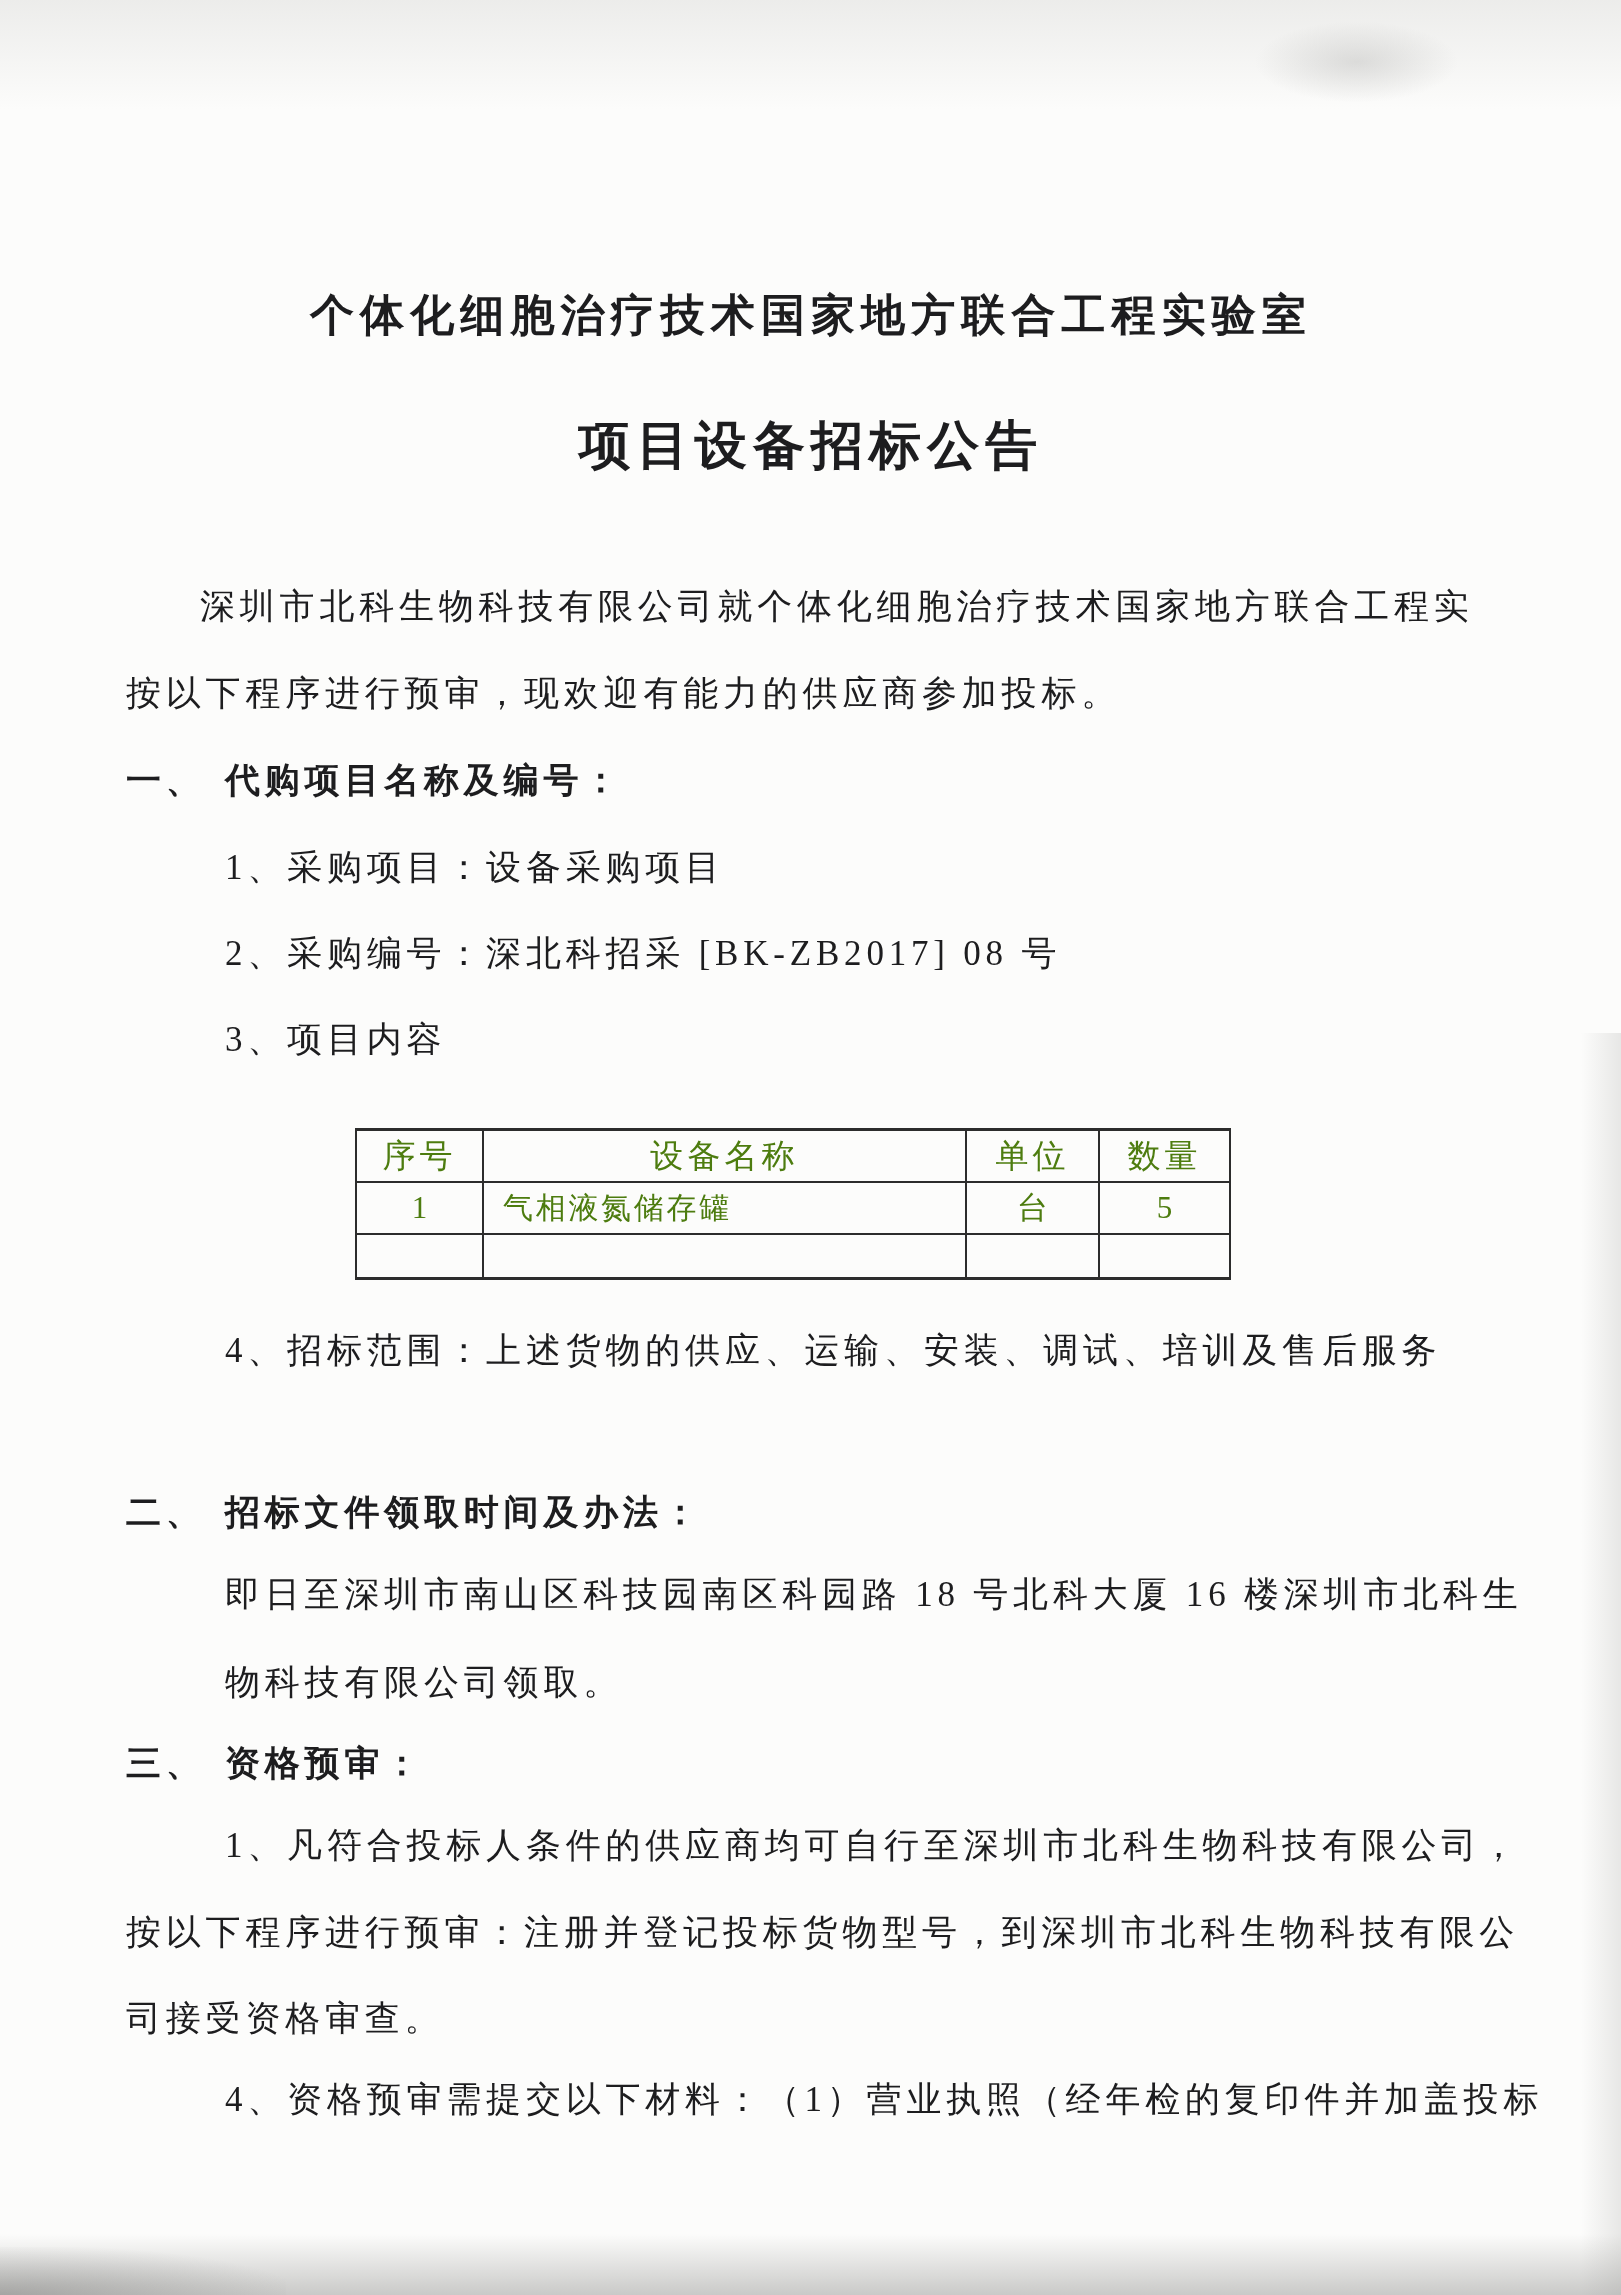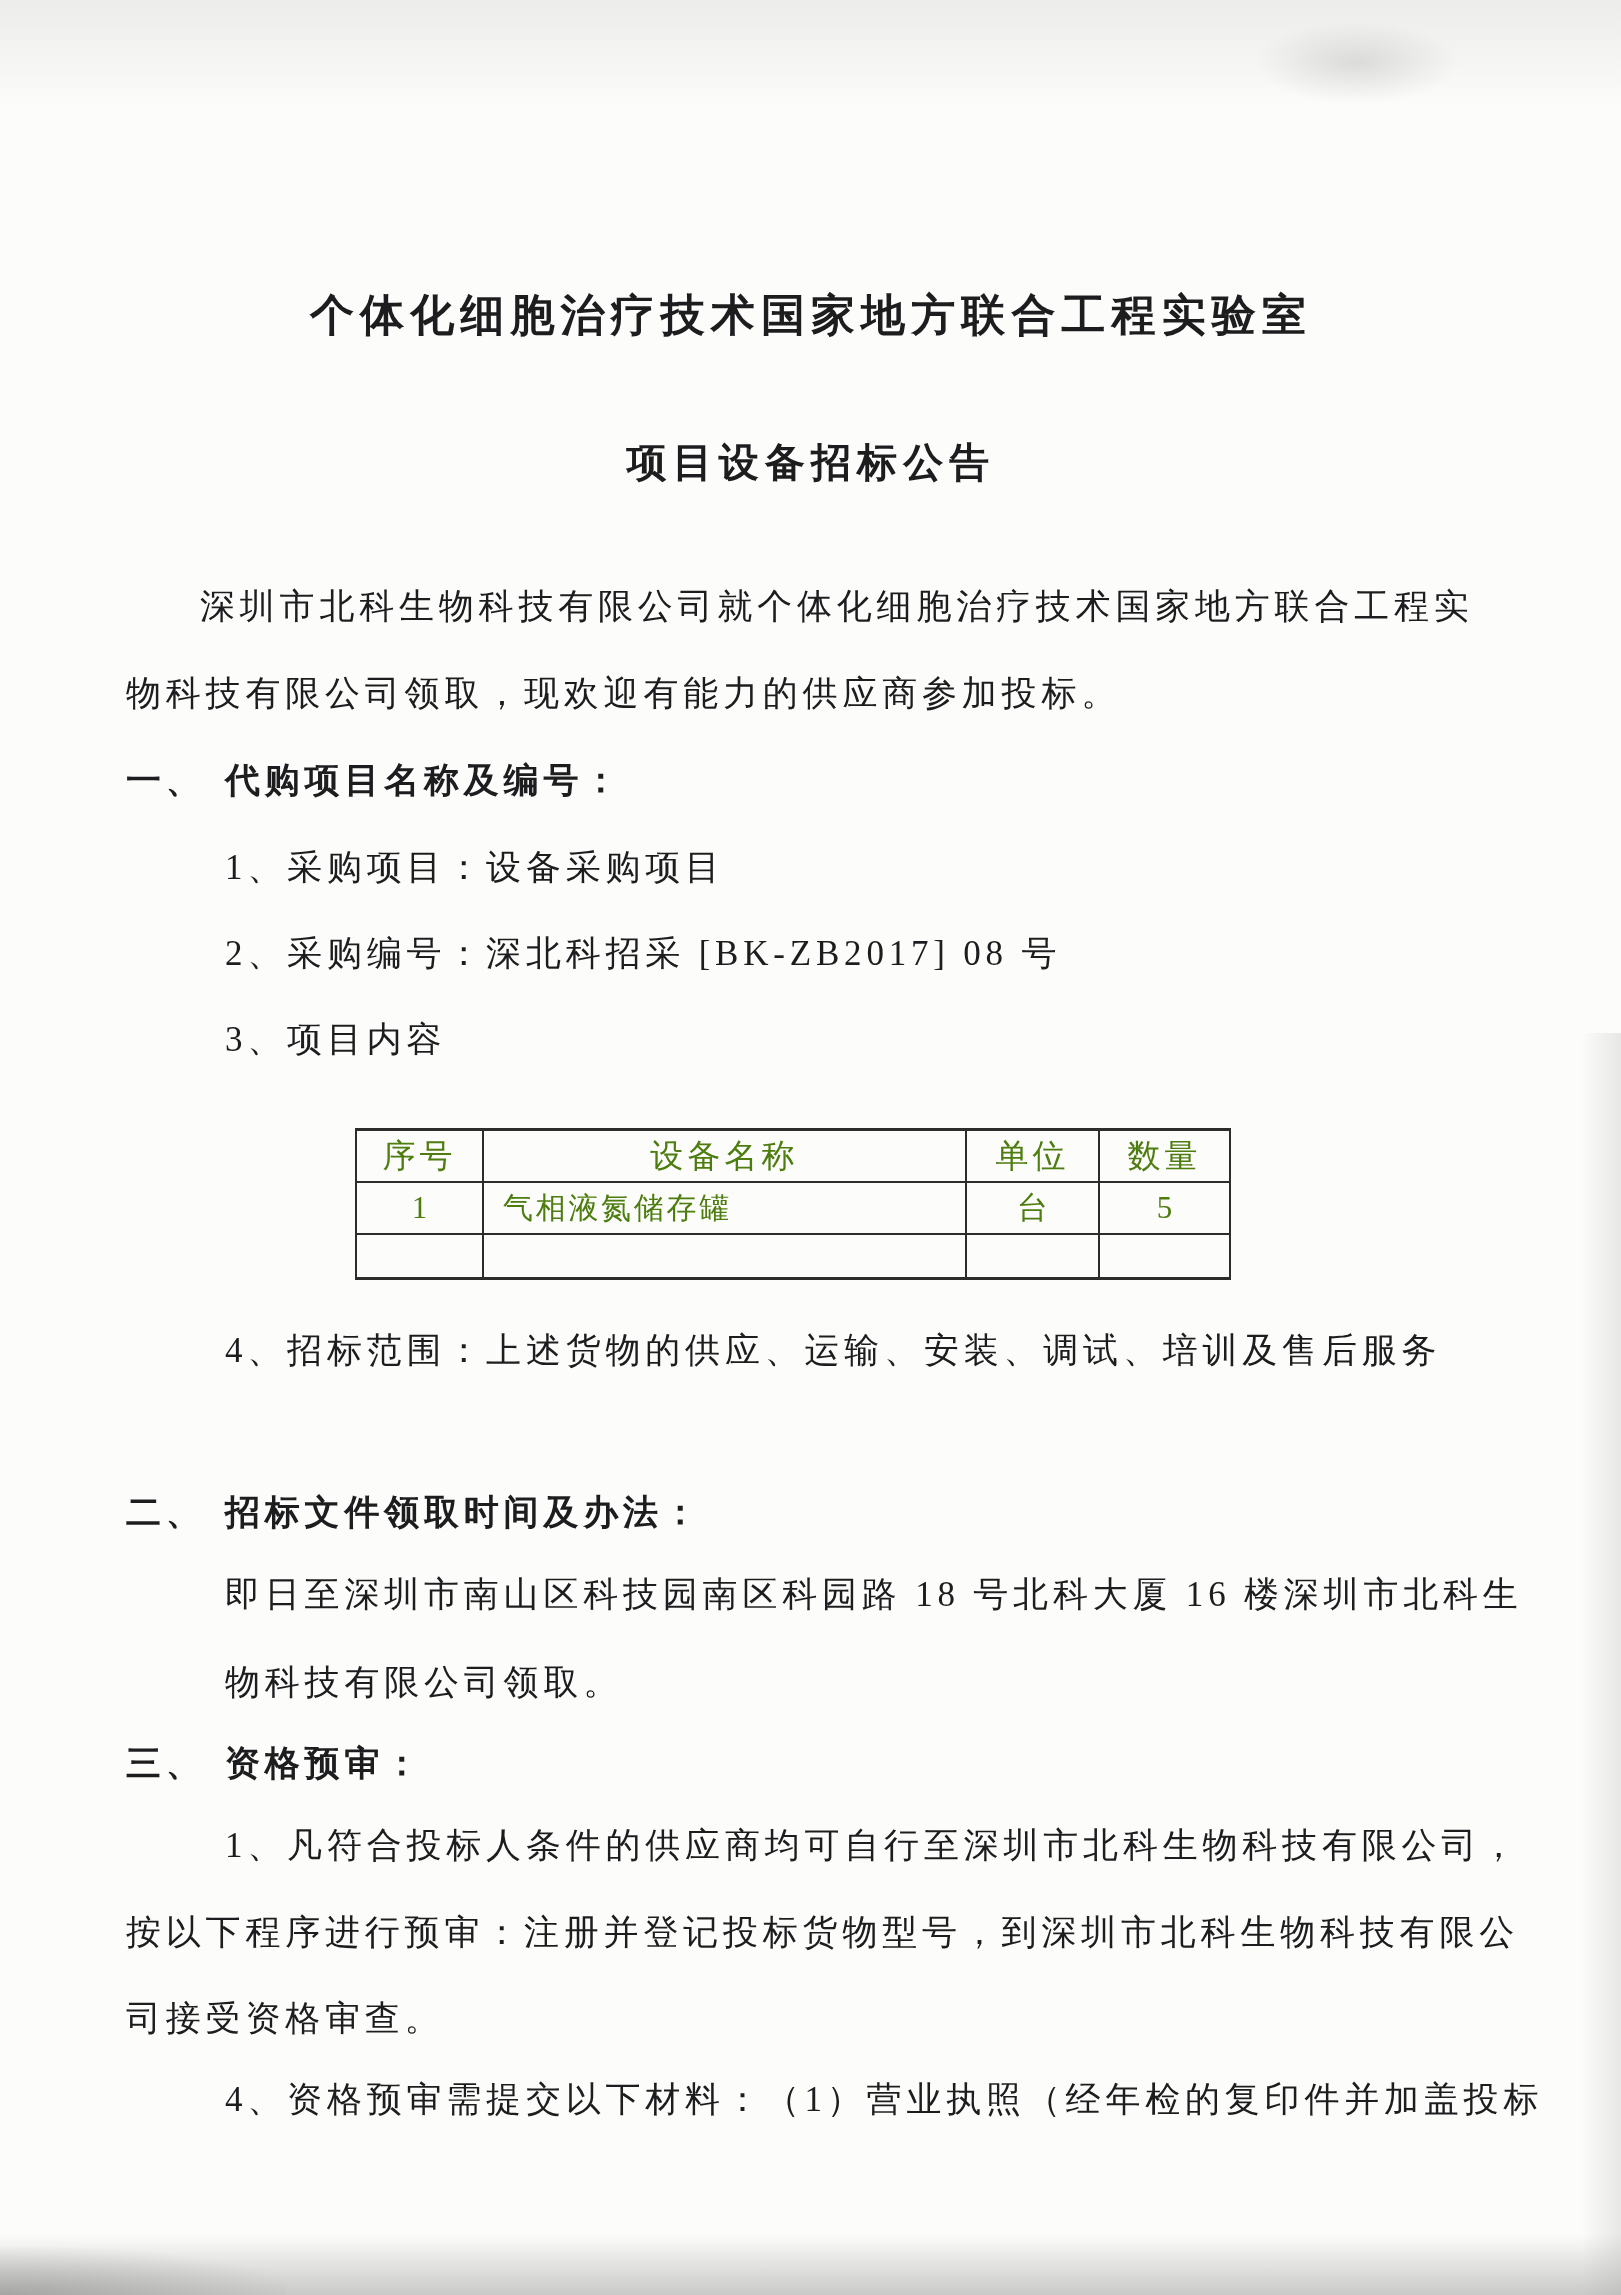--- a/index.html
+++ b/index.html
@@ -67,24 +67,23 @@
     text-align: center;
     font-size: 44px;
     font-weight: 700;
     letter-spacing: 6.1px;
   }
   .title2 {
     left: 0;
     top: 417px;
     width: 100%;
     text-align: center;
-    font-size: 40px;
+    font-size: 52px;
     font-weight: 700;
     letter-spacing: 6.1px;
-    margin-top: 24px;
   }
   .bold { font-weight: 700; }
 
   .heading .num { display: inline-block; width: 99px; }
 
   .doc-table {
     position: absolute;
     left: 355px;
     top: 1128px;
     width: 874px;
@@ -126,21 +125,21 @@
 <div class="page">
 
   <div class="scan-top"></div>
   <div class="scan-smudge"></div>
   <div class="scan-right"></div>
 
   <div class="line title1">个体化细胞治疗技术国家地方联合工程实验室</div>
   <div class="line title2">项目设备招标公告</div>
 
   <div class="line" style="left:200px; top:588px;">深圳市北科生物科技有限公司就个体化细胞治疗技术国家地方联合工程实</div>
-  <div class="line" style="left:126px; top:675px;">物科技有限公司领取，现欢迎有能力的供应商参加投标。</div>
+  <div class="line" style="left:126px; top:675px;">按以下程序进行预审，现欢迎有能力的供应商参加投标。</div>
 
   <div class="line heading bold" style="left:126px; top:762px;"><span class="num">一、</span><span>代购项目名称及编号：</span></div>
 
   <div class="line" style="left:225px; top:849px;">1、采购项目：设备采购项目</div>
   <div class="line" style="left:225px; top:935px;text-align:center;">2、采购编号：深北科招采 [BK-ZB2017] 08 号</div>
   <div class="line" style="left:225px; top:1021px;">3、项目内容</div>
 
   <table class="doc-table">
     <colgroup>
         <col class="c1">

